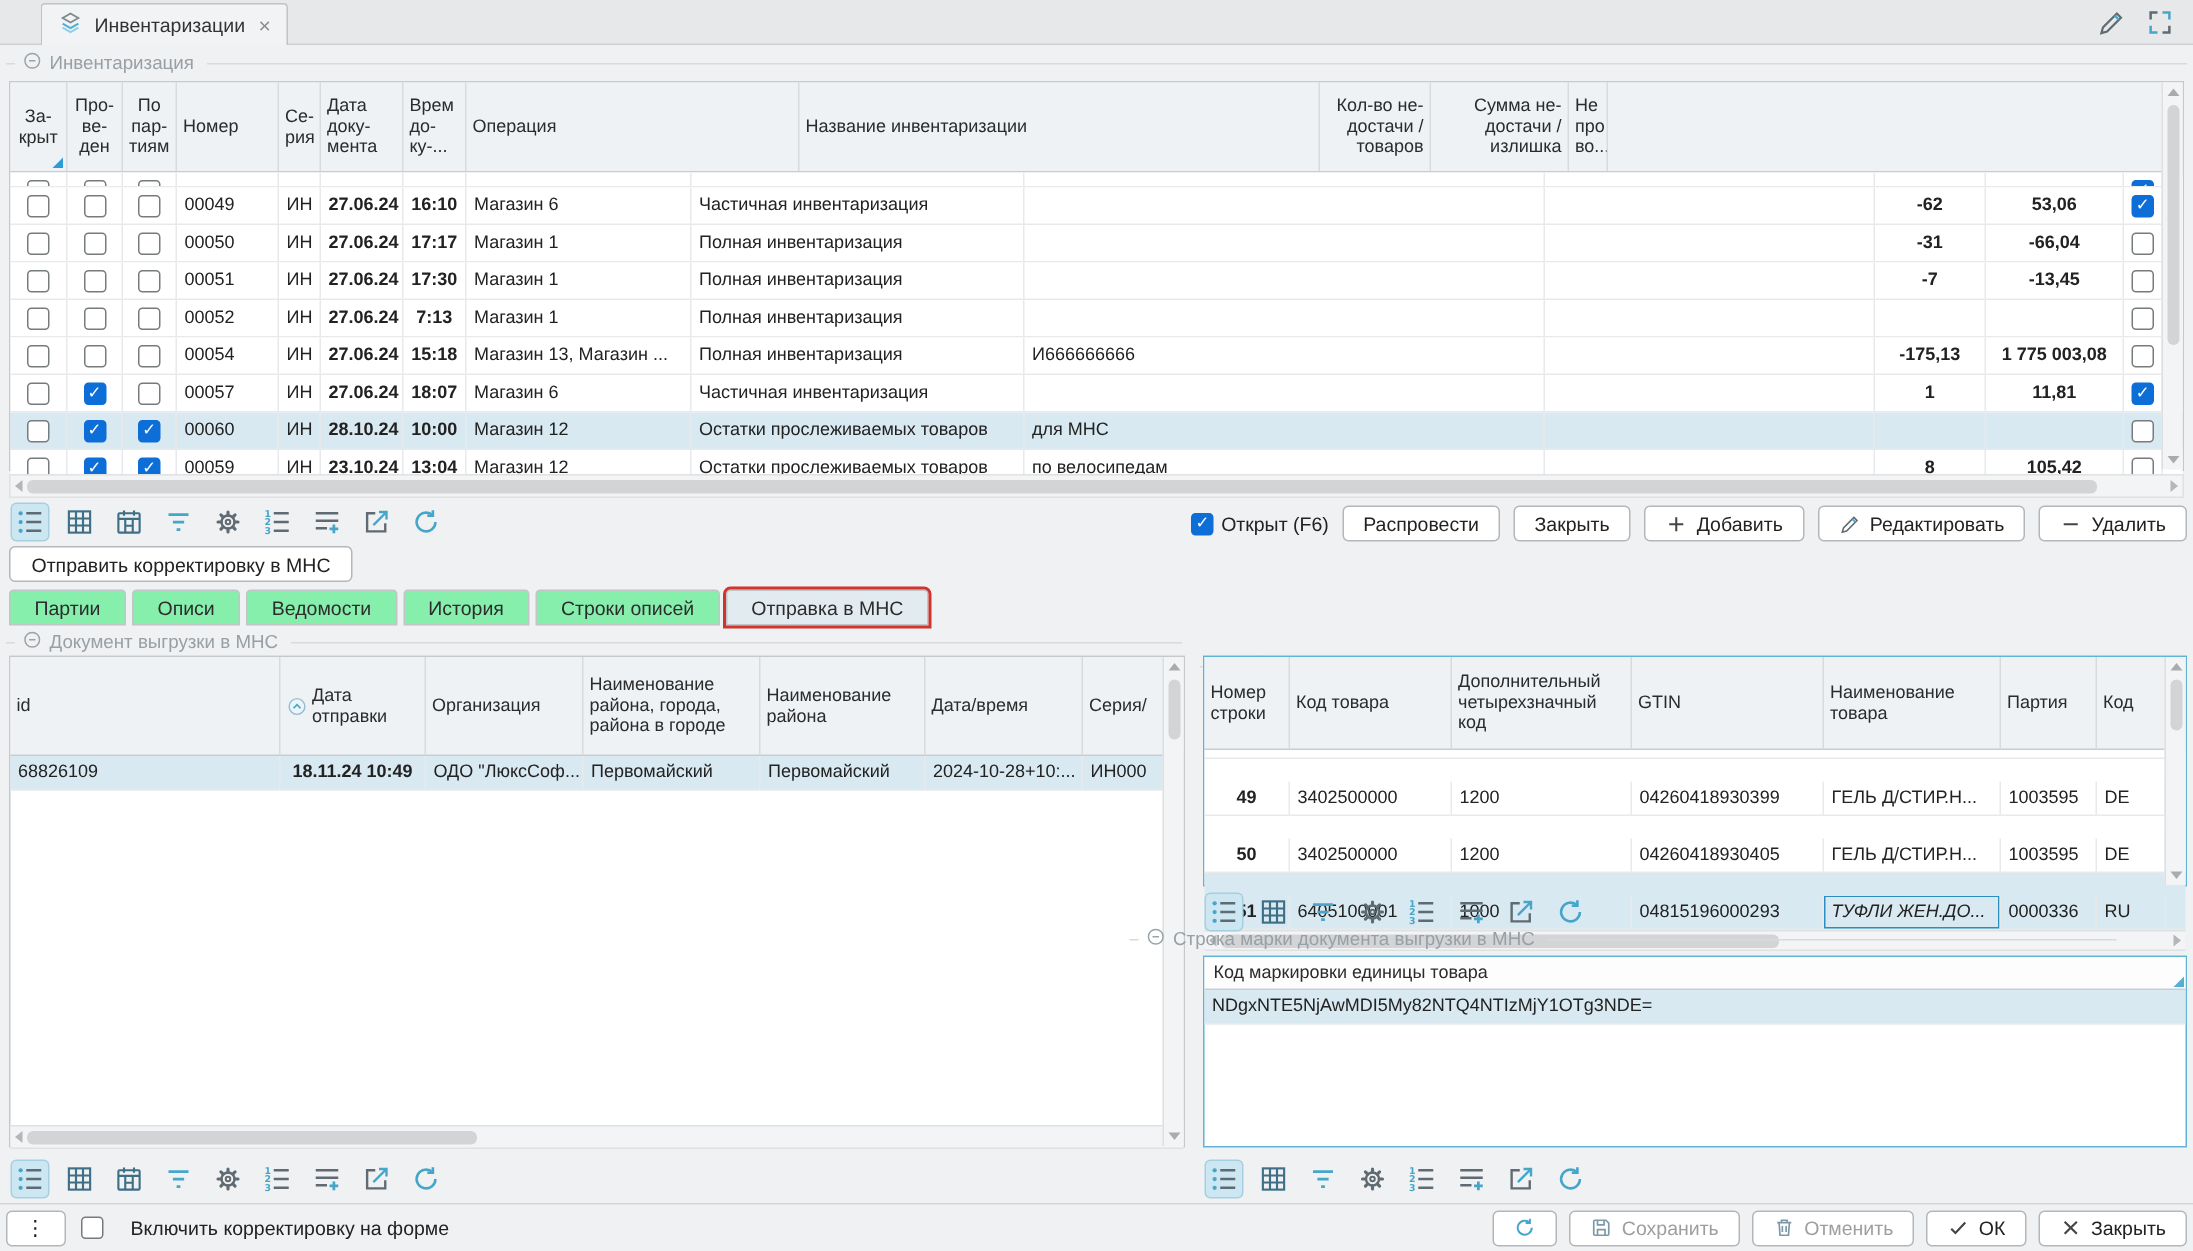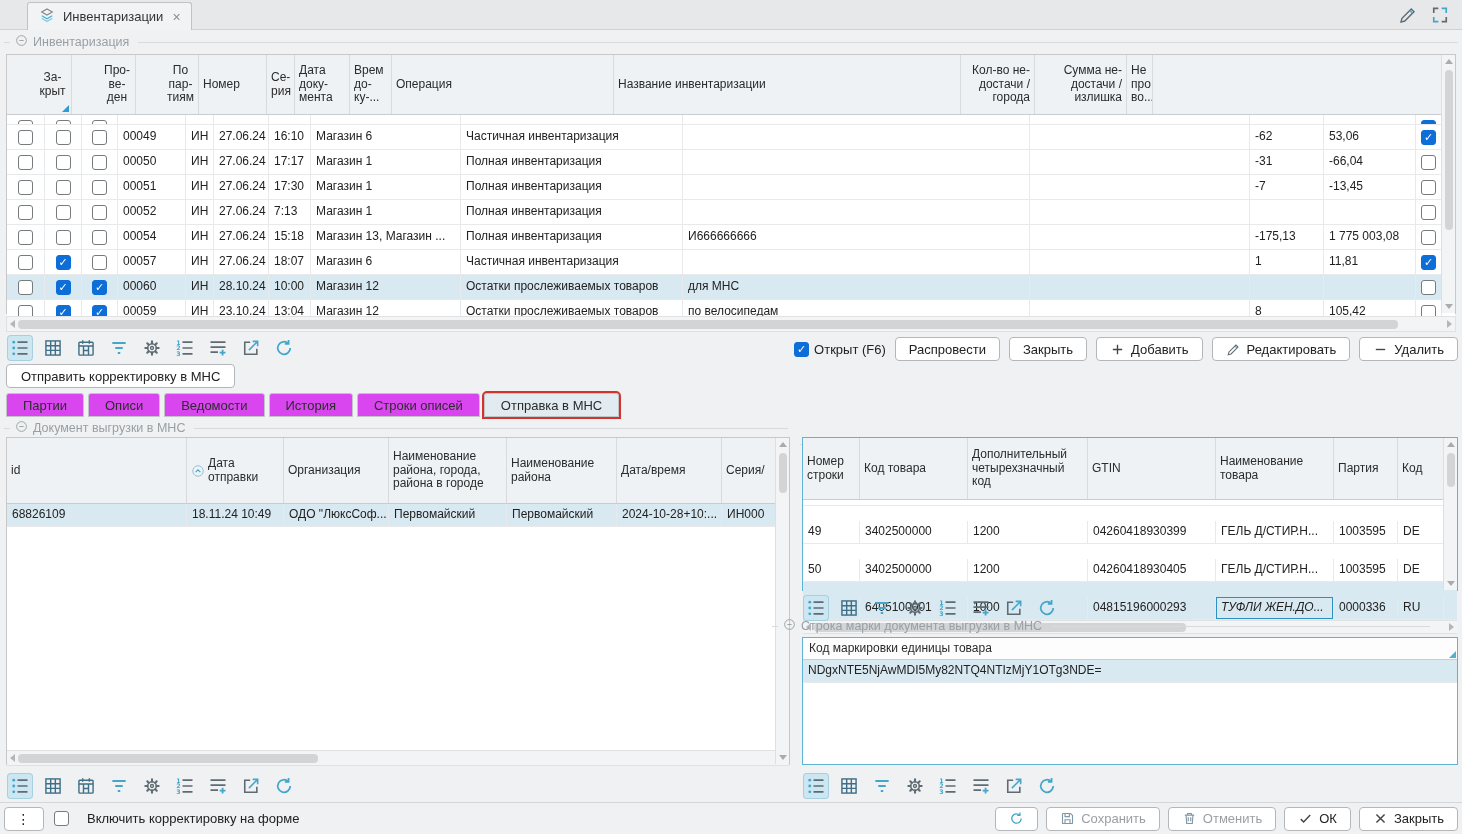--- a/index.html
+++ b/index.html
@@ -13,33 +13,33 @@
   .tclose{color:#8a8f93;font-size:14px;margin-left:2px;cursor:pointer;}
   .tabbar-right{position:absolute;right:10px;top:3px;display:flex;gap:8px;}
 
   
   .grouplabel{display:flex;align-items:center;gap:5px;color:#98a0a6;font-size:12.5px;white-space:nowrap;}
   .grouplabel .pre{width:6px;height:1px;background:#d9dadb;}
   .grouplabel .post{flex:1;height:1px;background:#d9dadb;margin-left:4px;}
   .gl-main{left:4px;top:34px;width:1454px;}
   .gl-left{left:4px;top:420px;width:784px;}
   .gl-right{left:800px;top:436px;width:658px;gap:28px;}
-  .gl-mark{left:772px;top:618px;width:658px;text-align:right;}
+  .gl-mark{left:753px;top:618px;width:658px;text-align:right;}
 
   
   .tbl{background:#fff;border:1px solid #c6c8c9;}
   .thead{display:flex;background:#eef2f5;border-bottom:1px solid #c9cdd0;}
   .hc{display:flex;align-items:center;padding:2px 4px;border-right:1px solid #d7dbde;color:#2b2b2b;line-height:1.15;overflow:hidden;}
   .hc.r{justify-content:flex-end;text-align:right;}
-  .hc.cc{justify-content:center;text-align:center;margin-left:27px;}
+  .hc.cc{justify-content:center;text-align:center;}
   .trow{display:flex;border-bottom:1px solid #e7e9ea;background:#fff;}
   .trow.sel{background:#d9e9f1;}
   .trow.partial{height:10px;overflow:hidden;}
   .tc{padding:0 5px;border-right:1px solid #e7e9ea;white-space:nowrap;overflow:hidden;}
-  .tc.r{text-align:left;}
+  .tc.r{text-align:center;font-weight:bold;}
   .tc.cc{display:flex;align-items:center;justify-content:center;padding:0;}
   .focuscell{box-shadow:inset 0 0 0 1px #2d8fc0;font-style:italic;}
 
   #inv-tbl{left:6px;top:54px;width:1450px;height:260px;}
   #inv-tbl .thead{height:60px;}
   #inv-tbl .tc{height:24px;line-height:23px;}
   .m0{width:38px}.m1{width:37px}.m2{width:36px}.m3{width:68px}.m4{width:28px}.m5{width:55px}
   .m6{width:42px}.m7{width:150px}.m8{width:222px}.m9{width:347px}.m10{width:220px}
   .m11{width:74px}.m12{width:92px}.m13{width:26px}
 
@@ -95,21 +95,21 @@
   .btn{display:inline-flex;align-items:center;justify-content:center;gap:6px;background:#fff;border:1px solid #b4b7b9;border-radius:4px;height:24px;padding:0 13px;font-size:13px;color:#222;font-family:inherit;cursor:pointer;white-space:nowrap;}
   .btn.dis{color:#9c9ea0;}
   .btn .bic{display:inline-flex;}
   .btn .bic svg{width:15px;height:15px;}
   #inv-actions{position:absolute;right:4px;top:337px;display:flex;align-items:center;gap:9px;}
   .openchk{display:flex;align-items:center;gap:5px;font-size:13px;color:#222;}
   #send-corr{left:6px;top:364px;height:24px;padding:0 14px;}
 
   
   #detail-tabs{left:6px;top:391px;height:26px;display:flex;gap:4px;align-items:flex-end;}
-  .dtab{height:24px;display:flex;align-items:center;padding:0 16px;background:#d946ef;border:1px solid #c2c5c7;border-radius:3px 3px 0 0;font-size:13px;color:#2c2c2c;cursor:pointer;}
+  .dtab{height:24px;display:flex;align-items:center;padding:0 16px;background:#86efac;border:1px solid #c2c5c7;border-radius:3px 3px 0 0;font-size:13px;color:#2c2c2c;cursor:pointer;}
   .dtab.active{background:#e2ebf0;outline:2px solid #d0342c;outline-offset:0px;}
 
   
   .bottombar{left:0;top:802px;width:1462px;height:32px;background:#f0f1f2;border-top:1px solid #d5d6d7;display:flex;align-items:center;padding:0 4px;}
   .bb-left{display:flex;align-items:center;gap:10px;}
   .btn.menu{width:40px;padding:0;font-size:14px;letter-spacing:1px;}
   .bb-right{margin-left:auto;display:flex;align-items:center;gap:8px;}
   .formchk{display:flex;align-items:center;gap:18px;font-size:13px;}
 </style>
 </head>
@@ -177,21 +177,21 @@
     <div class="hc m6">
         <span>Врем до-ку-...</span>
       </div>
     <div class="hc m8">
         <span>Операция</span>
       </div>
     <div class="hc m9">
         <span>Название инвентаризации</span>
       </div>
     <div class="hc m11 r">
-        <span>Кол-во не-достачи / города</span>
+        <span>Кол-во не-достачи / товаров</span>
       </div>
     <div class="hc m12 r">
         <span>Сумма не-достачи / излишка</span>
       </div>
     <div class="hc m13">
         <span>Не про во...</span>
       </div>
   </div>
   <div id="inv-body">
       <div class="trow partial">

